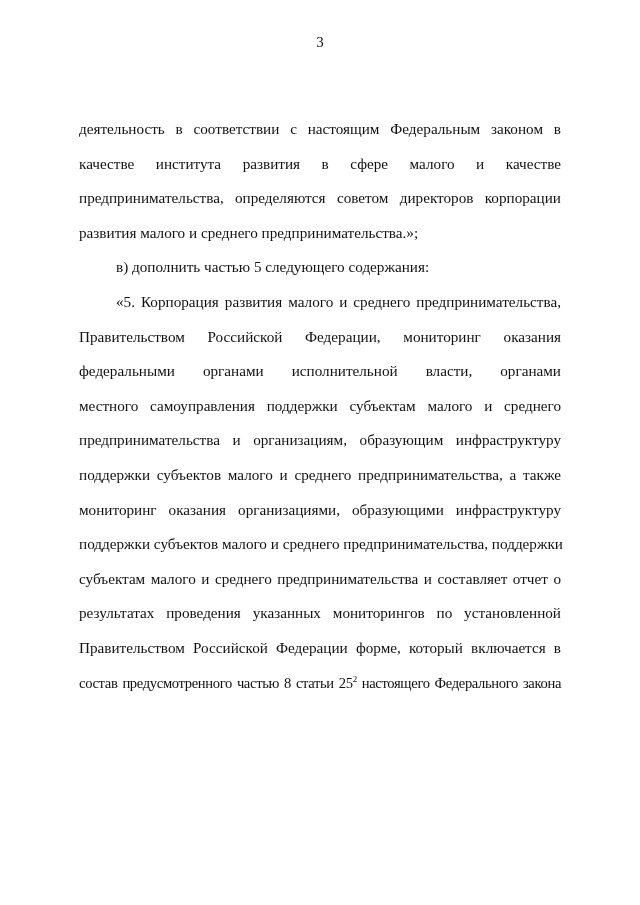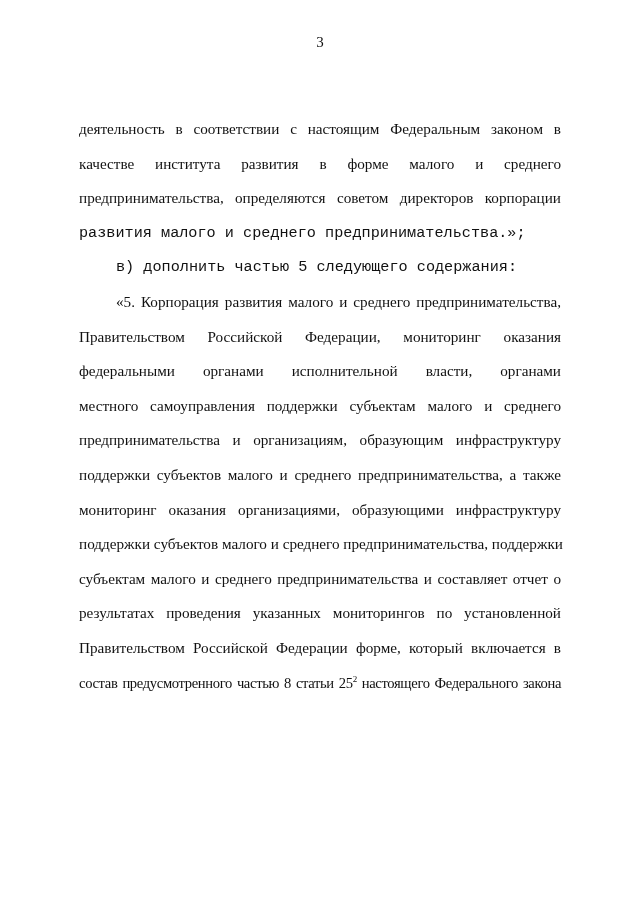--- a/index.html
+++ b/index.html
@@ -12,33 +12,33 @@
     position: absolute; top: 34px; left: 0; width: 640px;
     text-align: center; font-size: 15px;
   }
   .body-text {
     position: absolute; top: 72px; left: 79px; width: 482px; margin-top: 44px;
   }
   .line {
     height: 34.6px; line-height: 26px; font-size: 15.2px;
     white-space: nowrap; text-align: justify; text-align-last: justify;
   }
-  .line.last { text-align-last: left; font-family: Liberation Mono, monospace; }
+  .line.last { text-align-last: left; }
   .line.indent { padding-left: 37px; }
   .line.condensed { letter-spacing: -0.35px; font-size: 14.6px; }
   sup { font-size: 9px; vertical-align: 6px; line-height: 0; }
 </style>
 </head>
 <body>
 
 <div class="page-number">3</div>
 
 <div class="body-text">
   <div class="line">деятельность в соответствии с настоящим Федеральным законом в</div>
-  <div class="line">качестве института развития в форме малого и среднего</div>
+  <div class="line">качестве института развития в сфере малого и качестве</div>
   <div class="line">предпринимательства, определяются советом директоров корпорации</div>
   <div class="line last">развития малого и среднего предпринимательства.»;</div>
   <div class="line indent last">в) дополнить частью 5 следующего содержания:</div>
   <div class="line indent">«5. Корпорация развития малого и среднего предпринимательства,</div>
   <div class="line">Правительством Российской Федерации, мониторинг оказания</div>
   <div class="line">федеральными органами исполнительной власти, органами</div>
   <div class="line">местного самоуправления  поддержки субъектам малого и среднего</div>
   <div class="line">предпринимательства и организациям, образующим инфраструктуру</div>
   <div class="line">поддержки субъектов малого и среднего предпринимательства, а также</div>
   <div class="line">мониторинг оказания организациями, образующими инфраструктуру</div>

